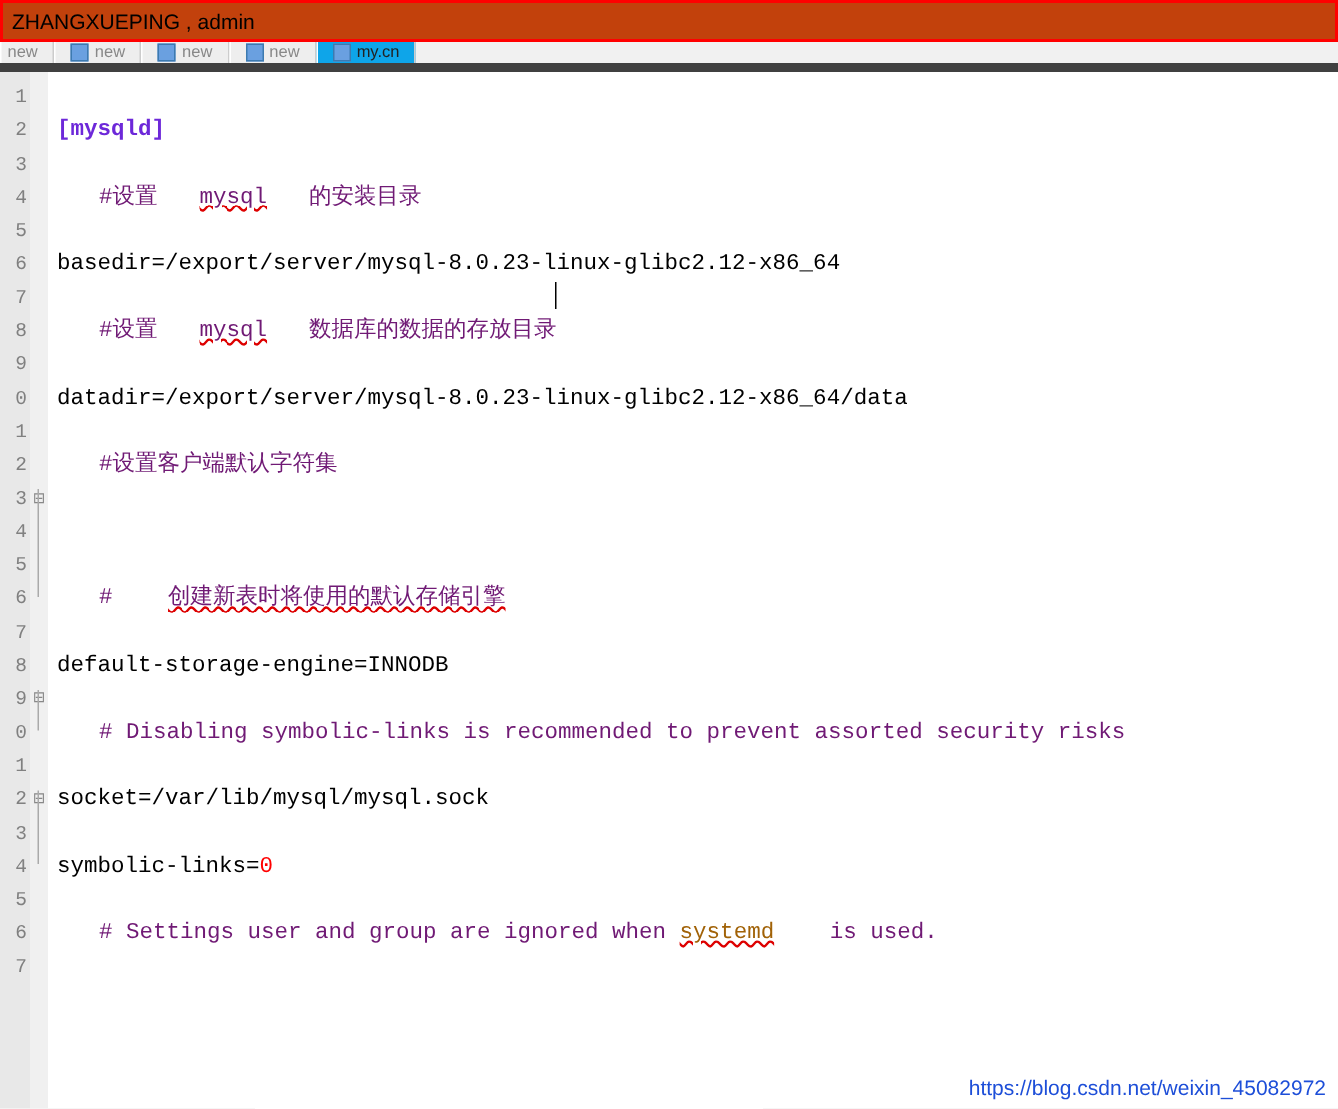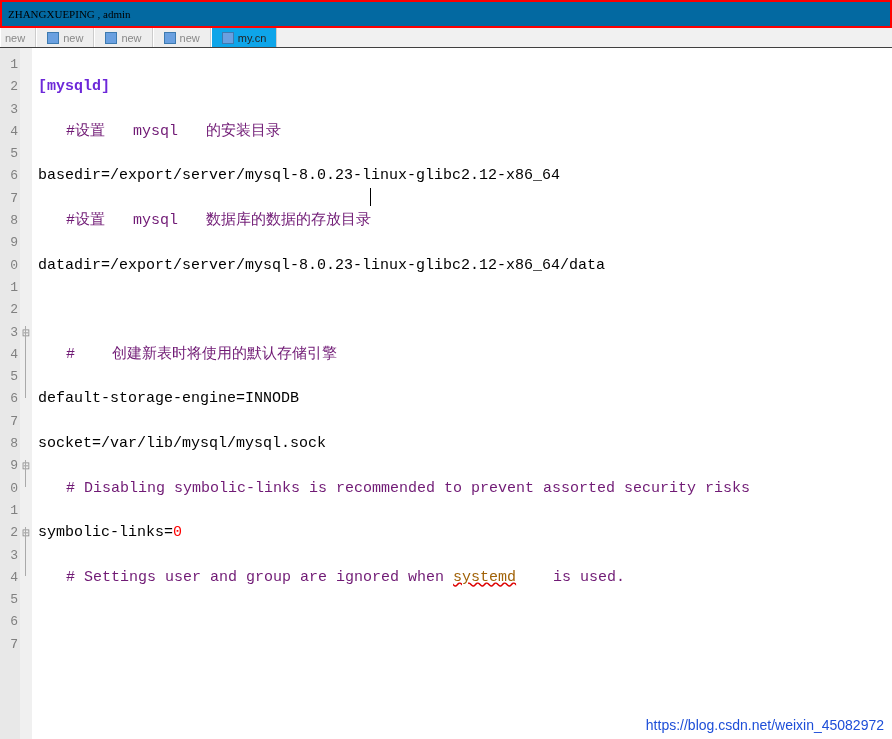--- a/index.html
+++ b/index.html
@@ -7,33 +7,33 @@
     margin: 0; padding: 0;
     font-family: "Courier New", Consolas, monospace;
     font-size: 14px;
     background: #f0f0f0;
     color: #000;
   }
   .wrap { width: 892px; height: 739px; position: relative; background: #f1f1f1; overflow: hidden; }
 
   .title-bar {
     border: 2px solid #ff0000;
-    background: #0369a1;
+    background: #c2410c;
     padding: 2px 6px;
-    font-family: Liberation Serif, serif;
-    font-size: 11px;
+    font-family: Liberation Sans, sans-serif;
+    font-size: 14px;
     line-height: 20px;
   }
   .tabs-row {
     display: flex;
     background: #f1f1f1;
     height: 20px;
     align-items: stretch;
     padding-left: 0;
-    border-bottom: 1px solid #404040;
+    border-bottom: 6px solid #404040;
     font-family: Arial, sans-serif;
     font-size: 11px;
     color: #555;
   }
   .tab {
     display: flex;
     align-items: center;
     gap: 4px;
     padding: 0 10px;
     border-right: 1px solid #ccc;
@@ -98,20 +98,21 @@
     line-height: 22.3px;
     white-space: pre;
     position: relative;
   }
   .line { height: 22.3px; }
   .sect { color: #6d28d9; font-weight: bold; }
   .cmt  { color: #701a75; margin-left: 28px; }
   .key  { color: #000; }
   .num  { color: #ff0000; }
   .wavy {
+    text-decoration: underline;
     text-decoration-style: wavy;
     text-decoration-color: #d00;
   }
   .urlwavy {
     text-decoration: underline;
     text-decoration-style: wavy;
     text-decoration-color: #d00;
     color: #a16207;
   }
   .cursor {
@@ -215,25 +216,26 @@
       <div class="fold-line" style="top:412px;height:27px;"></div>
       <div class="fold-line" style="top:479px;height:49px;"></div>
     </div>
 
     <div class="code">
 <div class="line"><span class="sect">[mysqld]</span></div>
 <div class="line"><span class="cmt">#设置</span><span class="cmt wavy">mysql</span><span class="cmt">的安装目录</span></div>
 <div class="line"><span class="key">basedir=/export/server/mysql-8.0.23-linux-glibc2.12-x86_64</span></div>
 <div class="line"><span class="cmt">#设置</span><span class="cmt wavy">mysql</span><span class="cmt">数据库的数据的存放目录</span></div>
 <div class="line"><span class="key">datadir=/export/server/mysql-8.0.23-linux-glibc2.12-x86_64/data</span></div>
+<div class="line"><span class="cmt">#设置客户端默认字符集</span></div>
 <div class="line"><span class="cursor" style="left:338px;top:140px"></span></div>
 <div class="line"><span class="cmt"># </span><span class="cmt wavy">创建新表时将使用的默认存储引擎</span></div>
 <div class="line"><span class="key">default-storage-engine=INNODB</span></div>
+<div class="line"><span class="cmt"># Disabling symbolic-links is recommended to prevent assorted security risks</span></div>
 <div class="line"><span class="key">socket=/var/lib/mysql/mysql.sock</span></div>
-<div class="line"><span class="cmt"># Disabling symbolic-links is recommended to prevent assorted security risks</span></div>
 <div class="line"><span class="key">symbolic-links=</span><span class="num">0</span></div>
 <div class="line"><span class="cmt"># Settings user and group are ignored when </span><span class="urlwavy">systemd</span><span class="cmt"> is used.</span></div>
 
 
 
 
 
 
 
 

